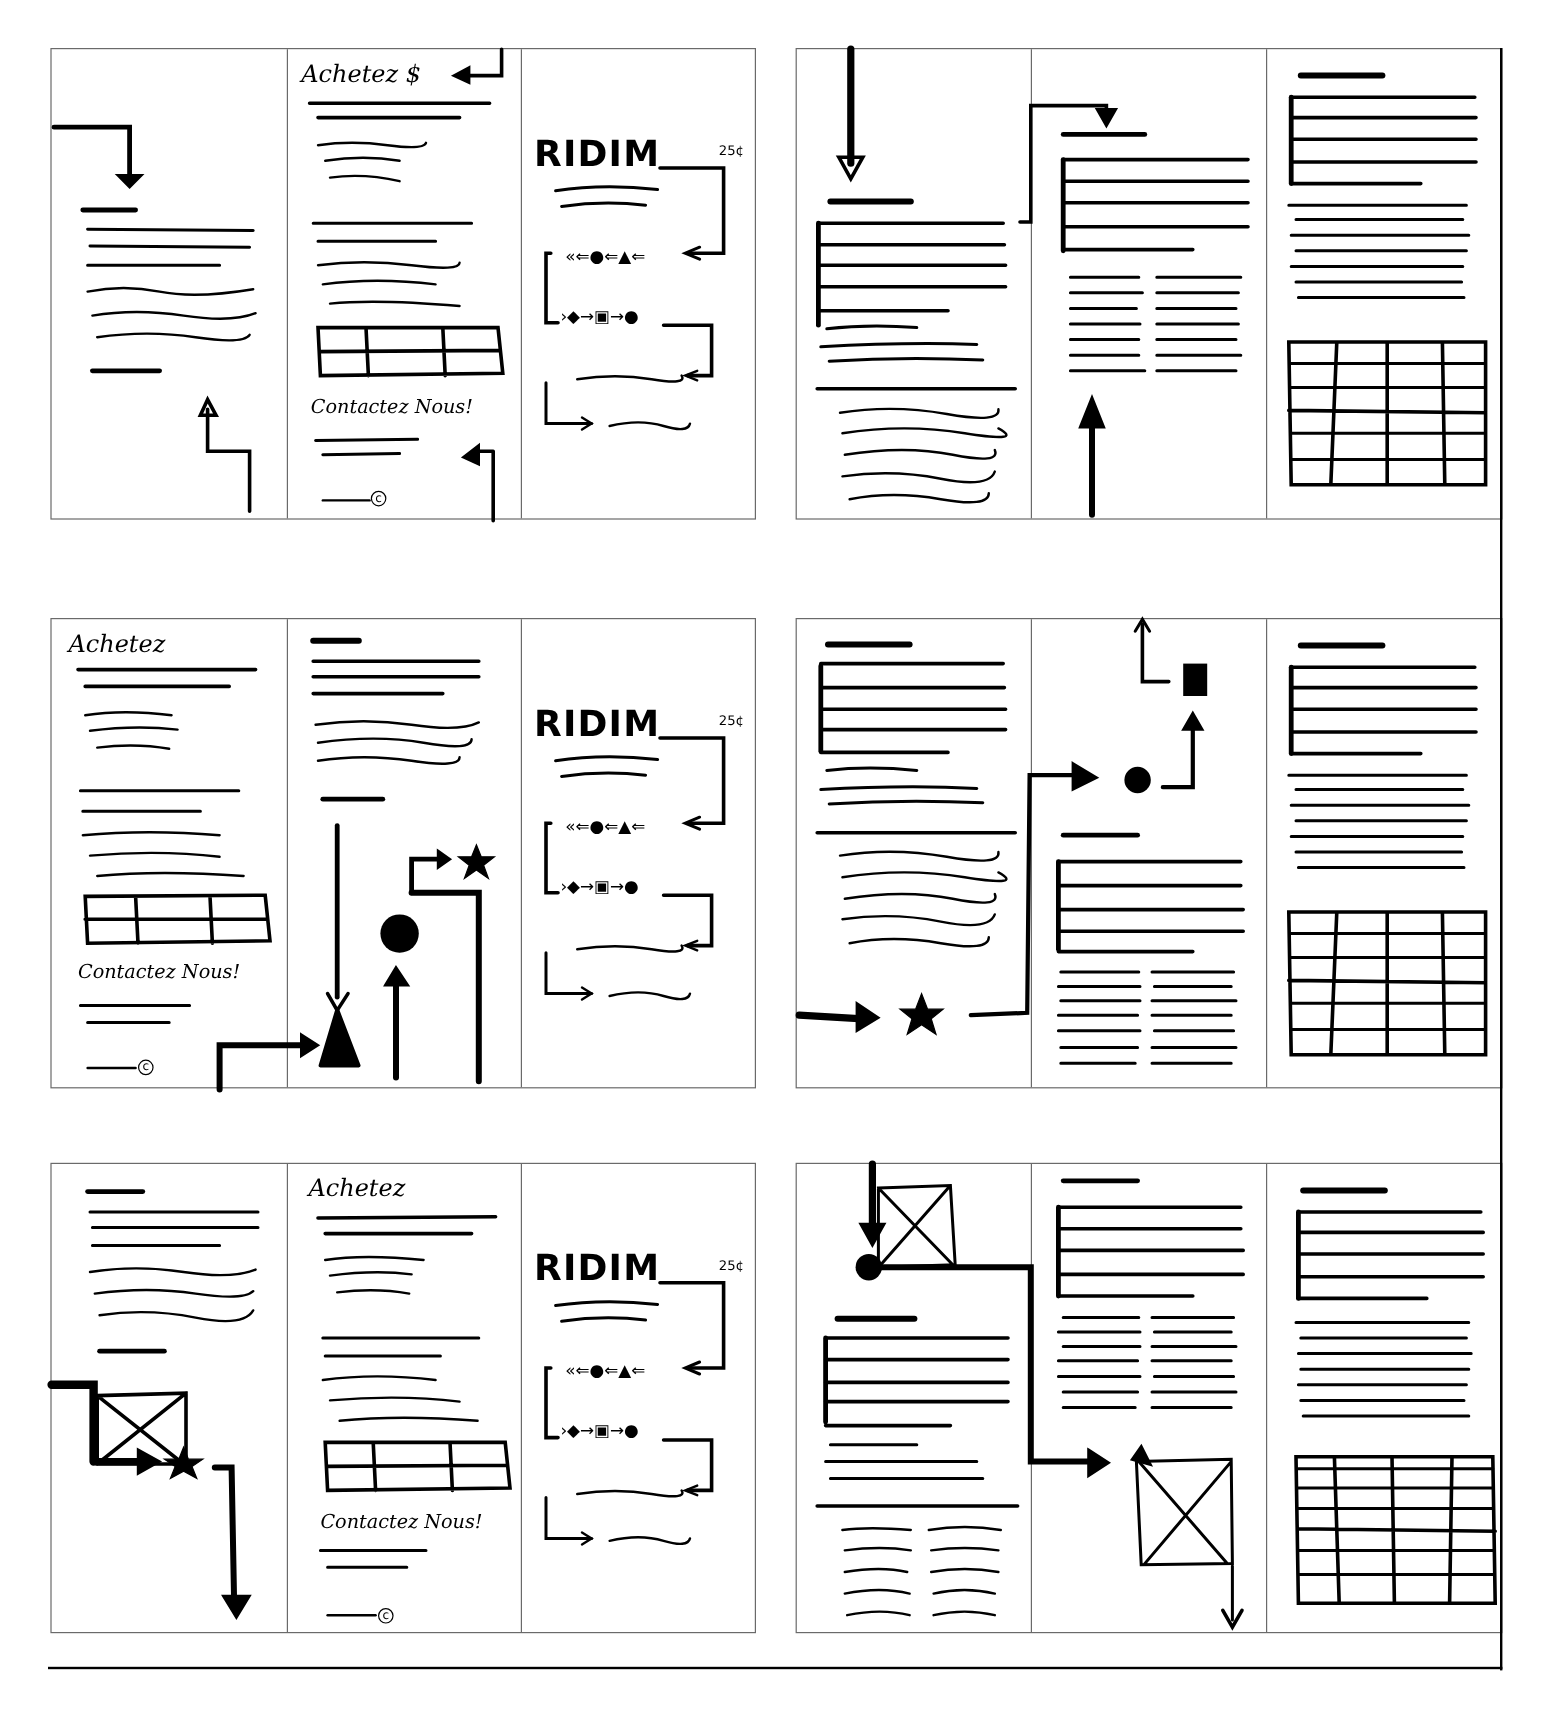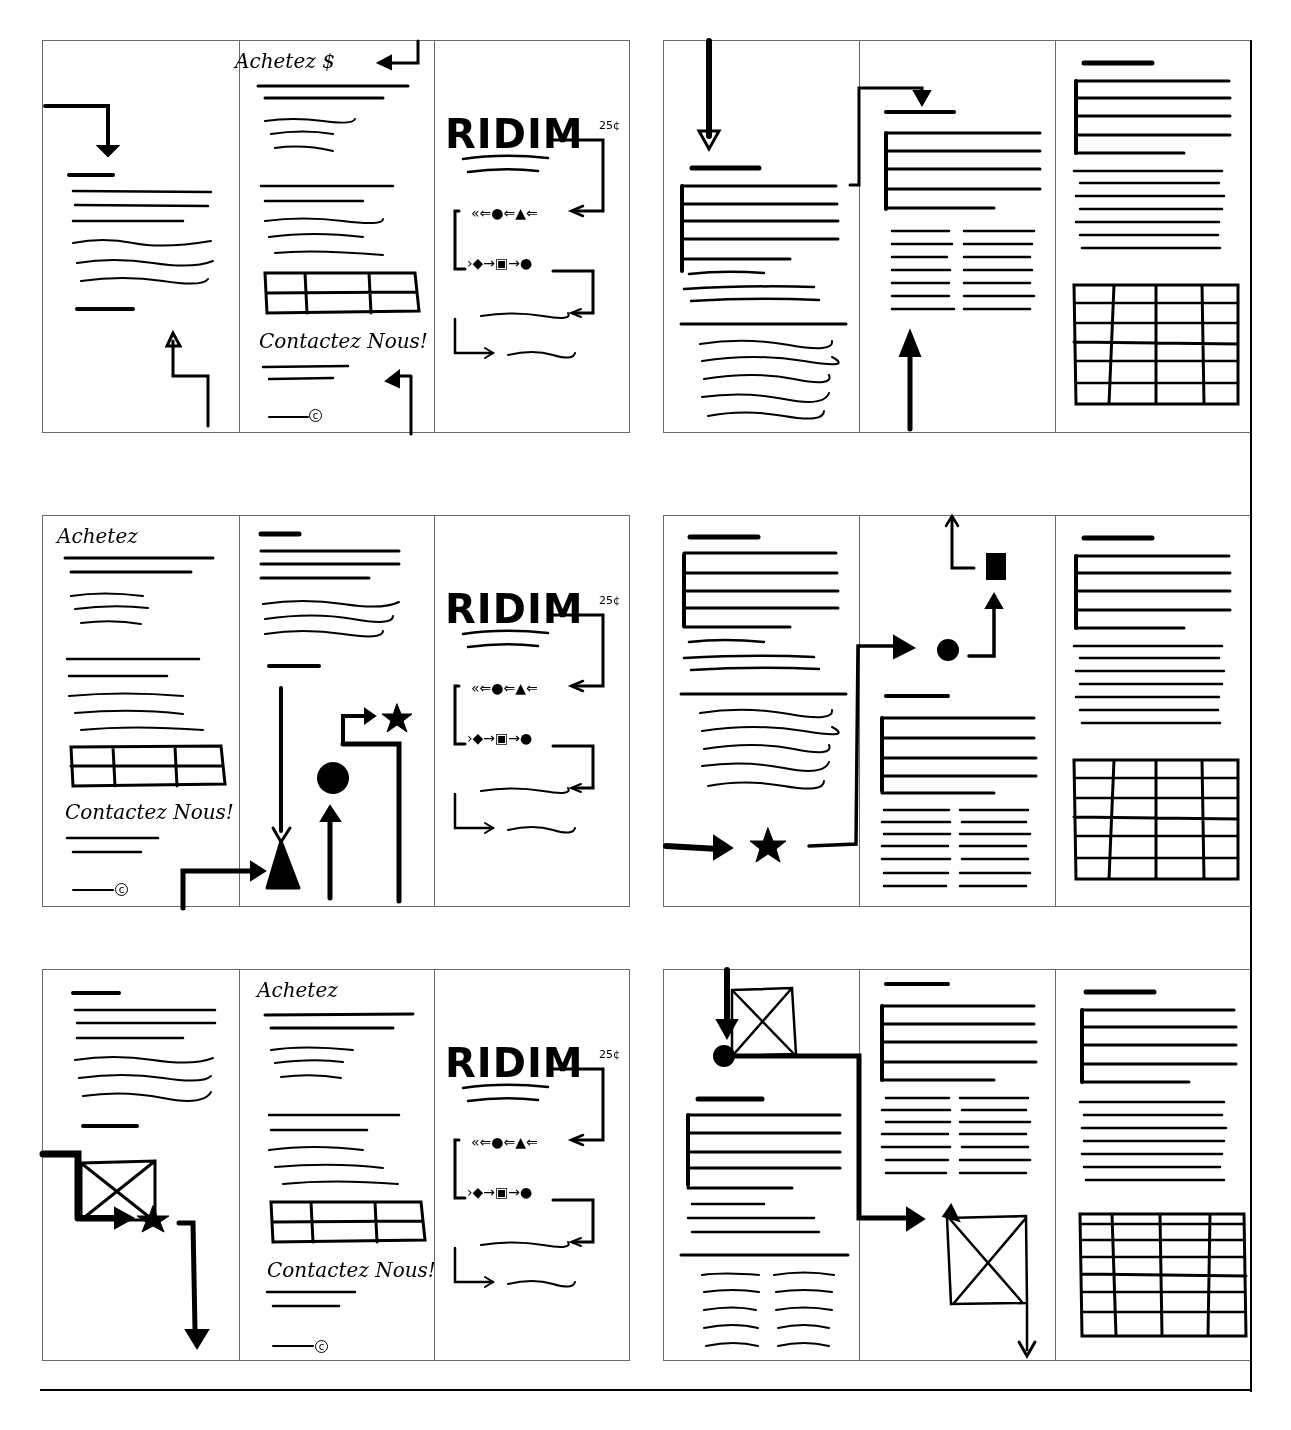--- a/index.html
+++ b/index.html
@@ -2,22 +2,22 @@
 <html><head>
 <meta charset="utf-8">
 <style>
   html,body{margin:0;padding:0;background:#fff;}
   body{width:1291px;height:1430px;position:relative;overflow:hidden;font-family:"DejaVu Sans",sans-serif;}
   .panel{position:absolute;border:1px solid #6a6a6a;background:#fff;box-sizing:border-box;}
   .col-div{position:absolute;top:0;bottom:0;width:1px;background:#6a6a6a;}
   svg.sk{position:absolute;left:0;top:0;overflow:visible;}
   .hand{position:absolute;font-family:"DejaVu Serif",serif;font-style:italic;color:#000;white-space:nowrap;}
   .title-hand{font-size:20px;}
-  .contact-hand{font-size:20px;text-align:right;}
-  .ridim{position:absolute;font-family:"DejaVu Sans",sans-serif;font-weight:bold;font-size:40px;letter-spacing:1px;color:#000;}
+  .contact-hand{font-size:16px;text-align:right;}
+  .ridim{position:absolute;font-family:"DejaVu Sans",sans-serif;font-weight:bold;font-size:30px;letter-spacing:1px;color:#000;}
   .price{position:absolute;font-family:"DejaVu Sans",sans-serif;font-weight:normal;font-size:11px;color:#000;}
   .copy{position:absolute;font-size:10px;border:1.5px solid #000;border-radius:50%;width:11px;height:11px;line-height:11px;text-align:center;}
   .right-edge{position:absolute;left:1250px;top:40px;width:2px;height:1352px;background:#000;}
   .bottom-rule{position:absolute;left:40px;top:1389px;width:1212px;height:2px;background:#000;}
 </style>
 </head>
 <body>
 
 <div class="panel" style="left:42px;top:40px;width:588px;height:393px;">
   <div class="col-div" style="left:196px;"></div>
@@ -56,21 +56,21 @@
       <path d="M412 278 L412 312 L450 312" stroke-width="2.5"></path>
       <path d="M442 307 L450 312 L442 317" stroke-width="2"></path>
       <path d="M465 314 Q490 308 510 314 T532 312" stroke-width="2"></path>
     </g>
 
     <g fill="#000" stroke="#000" stroke-width="2.5">
       <text x="428" y="177" font-size="14" font-family="DejaVu Sans" stroke="none">«⇐●⇐▲⇐</text>
       <text x="424" y="227" font-size="14" font-family="DejaVu Sans" stroke="none">›◆→▣→●</text>
     </g>
   </svg>
-  <span class="hand title-hand" style="left:192px;top:8px;">Achetez $</span>
+  <span class="hand title-hand" style="left:208px;top:8px;">Achetez $</span>
   <span class="ridim" style="left:402px;top:70px;">RIDIM</span>
   <span class="price" style="left:556px;top:78px;">25¢</span>
   <span class="hand contact-hand" style="left:216px;top:288px;">Contactez Nous!</span>
   <span class="copy" style="left:266px;top:368px;">c</span>
 </div>
 
 <div class="panel" style="left:663px;top:40px;width:589px;height:393px;">
   <div class="col-div" style="left:195px;"></div>
   <div class="col-div" style="left:391px;"></div>
   <svg class="sk" width="589" height="393">

